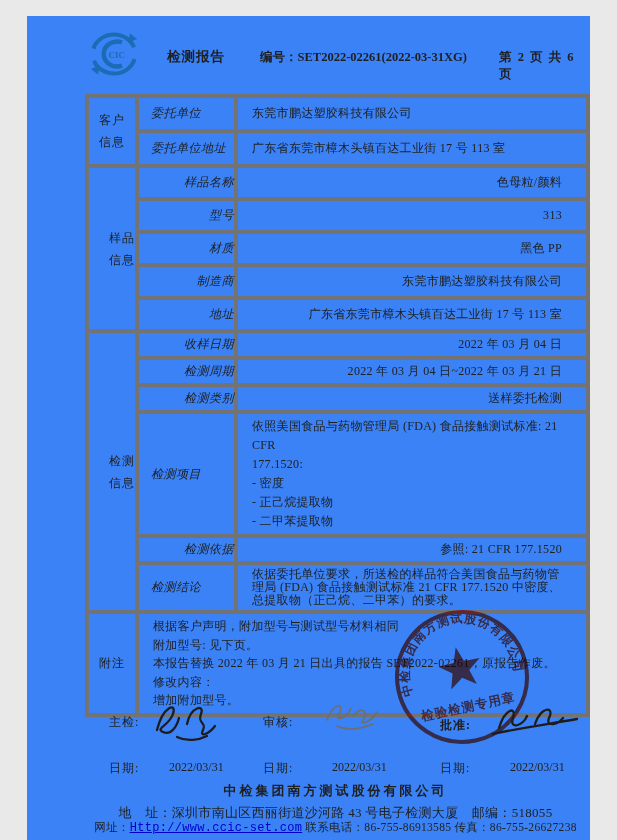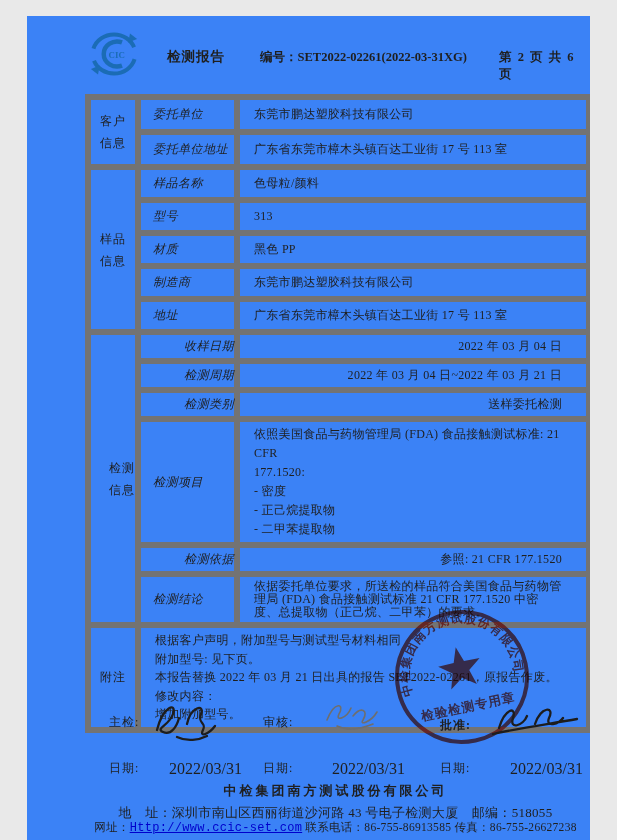--- a/index.html
+++ b/index.html
@@ -11,35 +11,35 @@
     color:#1f1f1f; font-size:12px;
   }
   
   .hdr-logo { position:absolute; left:60px; top:14px; }
   .hdr-title { position:absolute; left:140px; top:32px; font-size:13.5px; font-weight:bold; letter-spacing:1px; }
   .hdr-no { position:absolute; left:233px; top:33px; font-size:12.5px; font-weight:bold; }
   .hdr-page { position:absolute; left:472px; top:33px; font-size:12.5px; font-weight:bold; letter-spacing:1.5px; }
   
   table.report { position:absolute; left:58px; top:78px; width:501px; border-collapse:collapse; table-layout:fixed; }
   table.report { border:2px solid #9a9a9a; }
-  table.report td { border:6px solid #737373; vertical-align:middle; font-size:12px; }
+  table.report td { border:4px solid #737373; vertical-align:middle; font-size:12px; }
   tr.gsep td { border-top:2px solid #9a9a9a; }
   col.c-group { width:50px; } col.c-field { width:99px; } col.c-value { width:352px; }
   td.group { text-align:center; white-space:pre-line; line-height:22px; letter-spacing:1px; }
   td.field { padding-left:12px; letter-spacing:0.5px;font-style:italic; }
   td.value { padding:3px 24px 3px 14px; letter-spacing:0.3px; }
   td.pre   { white-space:pre-line;border-radius:30px; }
-  tr.h35 td { height:35px; } tr.h33 td { height:33px; } tr.h24 td { height:24px;text-align:right; }
+  tr.h35 td { height:35px; } tr.h33 td { height:33px;text-align:right; } tr.h24 td { height:24px;text-align:right; }
   tr.h96 td { height:96px; } tr.h42 td { height:42px; } tr.h92 td { height:92px; }
   td.v-items { line-height:19px; }
   td.v-concl { line-height:13px; }
   td.v-note  { line-height:18.5px; }
   
   .sig-label { position:absolute; font-size:12px; letter-spacing:1px; }
-  .sig-date  { position:absolute; font-size:16px; }
+  .sig-date  { position:absolute; font-size:12px; }
   .sig-svg   { position:absolute; }
   
   .stamp { position:absolute; left:364px; top:590px; width:142px; height:142px;
            transform:rotate(-12deg); opacity:0.9; mix-blend-mode:multiply; z-index:5; }
   
   .ft { position:absolute; left:0; width:617px; text-align:center; }
   .ft-company { top:766px; font-size:13px; font-weight:bold; letter-spacing:3px; }
   .ft-addr { top:788px; font-size:13px; letter-spacing:0.3px; }
   .ft-web  { top:804px; font-size:11.5px; letter-spacing:0.3px; }
   .ft-web a { color:#0000cc; text-decoration:underline; font-family:"Liberation Mono","DejaVu Sans Mono",monospace; font-size:12px; }

